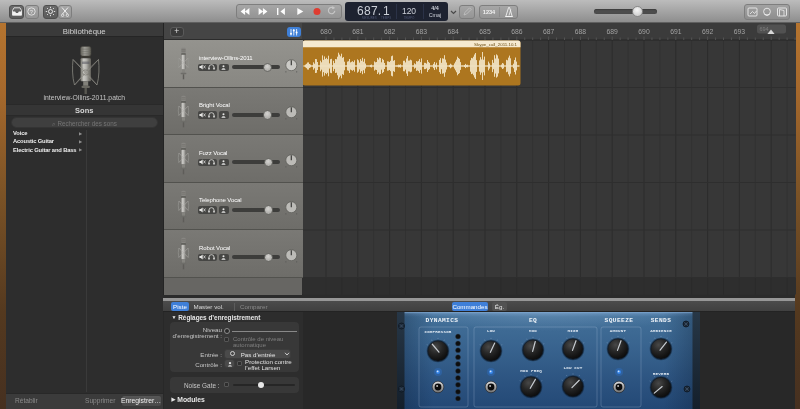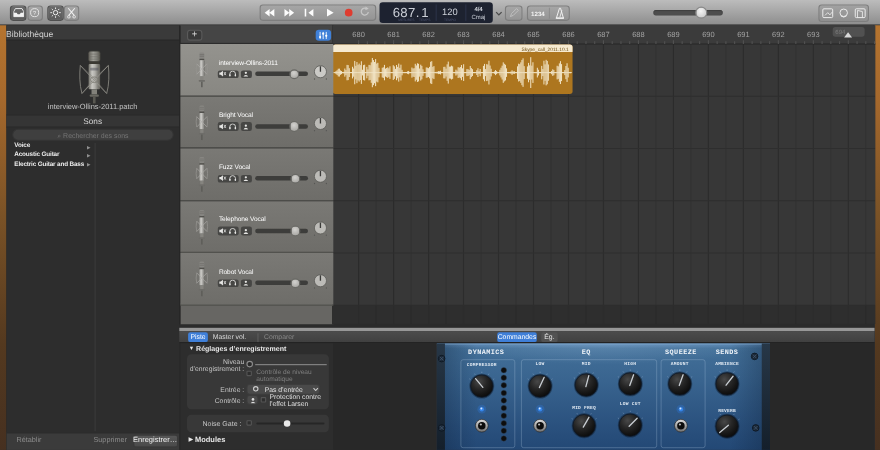--- a/index.html
+++ b/index.html
@@ -100,21 +100,21 @@
 </g>
 </svg>
 
 <div class="abs" style="left:0;top:23px;width:5.5px;height:386px;background:linear-gradient(#b5742f,#a5682c 18%,#7a5226 45%,#54391f 75%,#463020)"></div>
 <div class="abs" style="left:794.5px;top:23px;width:5.5px;height:386px;background:linear-gradient(#b5742f,#a5682c 18%,#7a5226 45%,#54391f 75%,#463020)"></div>
 <div class="abs" style="left:5.5px;top:23px;width:1px;height:386px;background:#1e1e1e"></div>
 <div class="abs" style="left:793.5px;top:23px;width:1.5px;height:386px;background:#222c36"></div>
 
 <div class="abs" style="left:5.5px;top:23px;width:157.5px;height:386px;background:#2d2d2d"></div>
 <div class="abs" style="left:5.5px;top:23px;width:157.5px;height:14px;background:#3a3a3a;border-bottom:1px solid #252525;box-sizing:border-box"></div>
-<div class="abs" style="left:5.5px;top:26.5px;width:157.5px;font-size:7.8px;color:#d2d2d2">Bibliothèque</div>
+<div class="abs" style="left:5.5px;top:26.5px;width:157.5px;text-align:center;font-size:7.8px;color:#d2d2d2">Bibliothèque</div>
 <svg class="abs" style="left:66px;top:45px" width="40" height="50" viewBox="0 0 40 50">
 <defs>
 <linearGradient id="mb" x1="0" x2="1" y1="0" y2="0">
         <stop offset="0" stop-color="#6e6d66"></stop>
         <stop offset="0.3" stop-color="#c9c8c3"></stop>
         <stop offset="0.55" stop-color="#b2b1ac"></stop>
         <stop offset="0.8" stop-color="#807f79"></stop>
         <stop offset="1" stop-color="#615f59"></stop>
       </linearGradient>
 <linearGradient id="mg" x1="0" x2="1" y1="0" y2="0">
@@ -134,21 +134,21 @@
 <path d="M7 14.5 C6.2 22 6.2 32 8.5 40 M32.5 14.5 C33.3 22 33.3 32 31 40" stroke="#87867f" stroke-width="0.8" fill="none"></path>
 <path d="M7 14.5 L31 40 M32.5 14.5 L8.5 40" stroke="#94938c" stroke-width="0.8" fill="none"></path>
 <path d="M7 14.5 L19.7 26 L32.5 14.5 M8.5 40 L19.7 26 L31 40" stroke="#807f78" stroke-width="0.55" fill="none" opacity="0.7"></path>
 <ellipse cx="19.7" cy="27.5" rx="3.4" ry="2.6" fill="none" stroke="#7b7a73" stroke-width="0.7"></ellipse>
 <rect x="17.2" y="36.2" width="5" height="4.6" fill="#82817a"></rect>
 <rect x="15.5" y="40.8" width="8.4" height="2.2" rx="1" fill="#696861"></rect>
 <rect x="18.5" y="43" width="2.4" height="6" fill="#595851"></rect>
 </svg>
 <div class="abs" style="left:5.5px;top:94px;width:157.5px;text-align:center;font-size:6.8px;color:#c4c4c4">interview-Ollins-2011.patch</div>
 <div class="abs" style="left:5.5px;top:103.5px;width:157.5px;height:12px;background:#353535;border-top:1px solid #292929;border-bottom:1px solid #292929;box-sizing:border-box"></div>
-<div class="abs" style="left:5.5px;top:106px;width:157.5px;text-align:center;font-size:7.5px;font-weight:normal;color:#d8d8d8">Sons</div>
+<div class="abs" style="left:5.5px;top:106px;width:157.5px;text-align:center;font-size:7.5px;font-weight:bold;color:#d8d8d8">Sons</div>
 <div class="abs" style="left:11px;top:117px;width:147px;height:11px;background:#3f3f3f;border-radius:5.5px;border:0.5px solid #343434;box-sizing:border-box"></div>
 <div class="abs" style="left:11px;top:119.5px;width:147px;text-align:center;font-size:6.3px;color:#757575">⌕ Rechercher des sons</div>
 <div class="abs" style="left:86px;top:130px;width:1px;height:262px;background:#3a3a3a"></div>
 <div class="abs lst" style="top:129.8px">Voice</div>
 <div class="abs lst" style="top:138.2px">Acoustic Guitar</div>
 <div class="abs lst" style="top:146.6px">Electric Guitar and Bass</div>
 <div class="abs arr" style="top:130.6px">▶</div>
 <div class="abs arr" style="top:139px">▶</div>
 <div class="abs arr" style="top:147.4px">▶</div>
 <div class="abs" style="left:5.5px;top:392.5px;width:157.5px;height:16.5px;background:#3b3b3b;border-top:1px solid #282828;box-sizing:border-box"></div>

